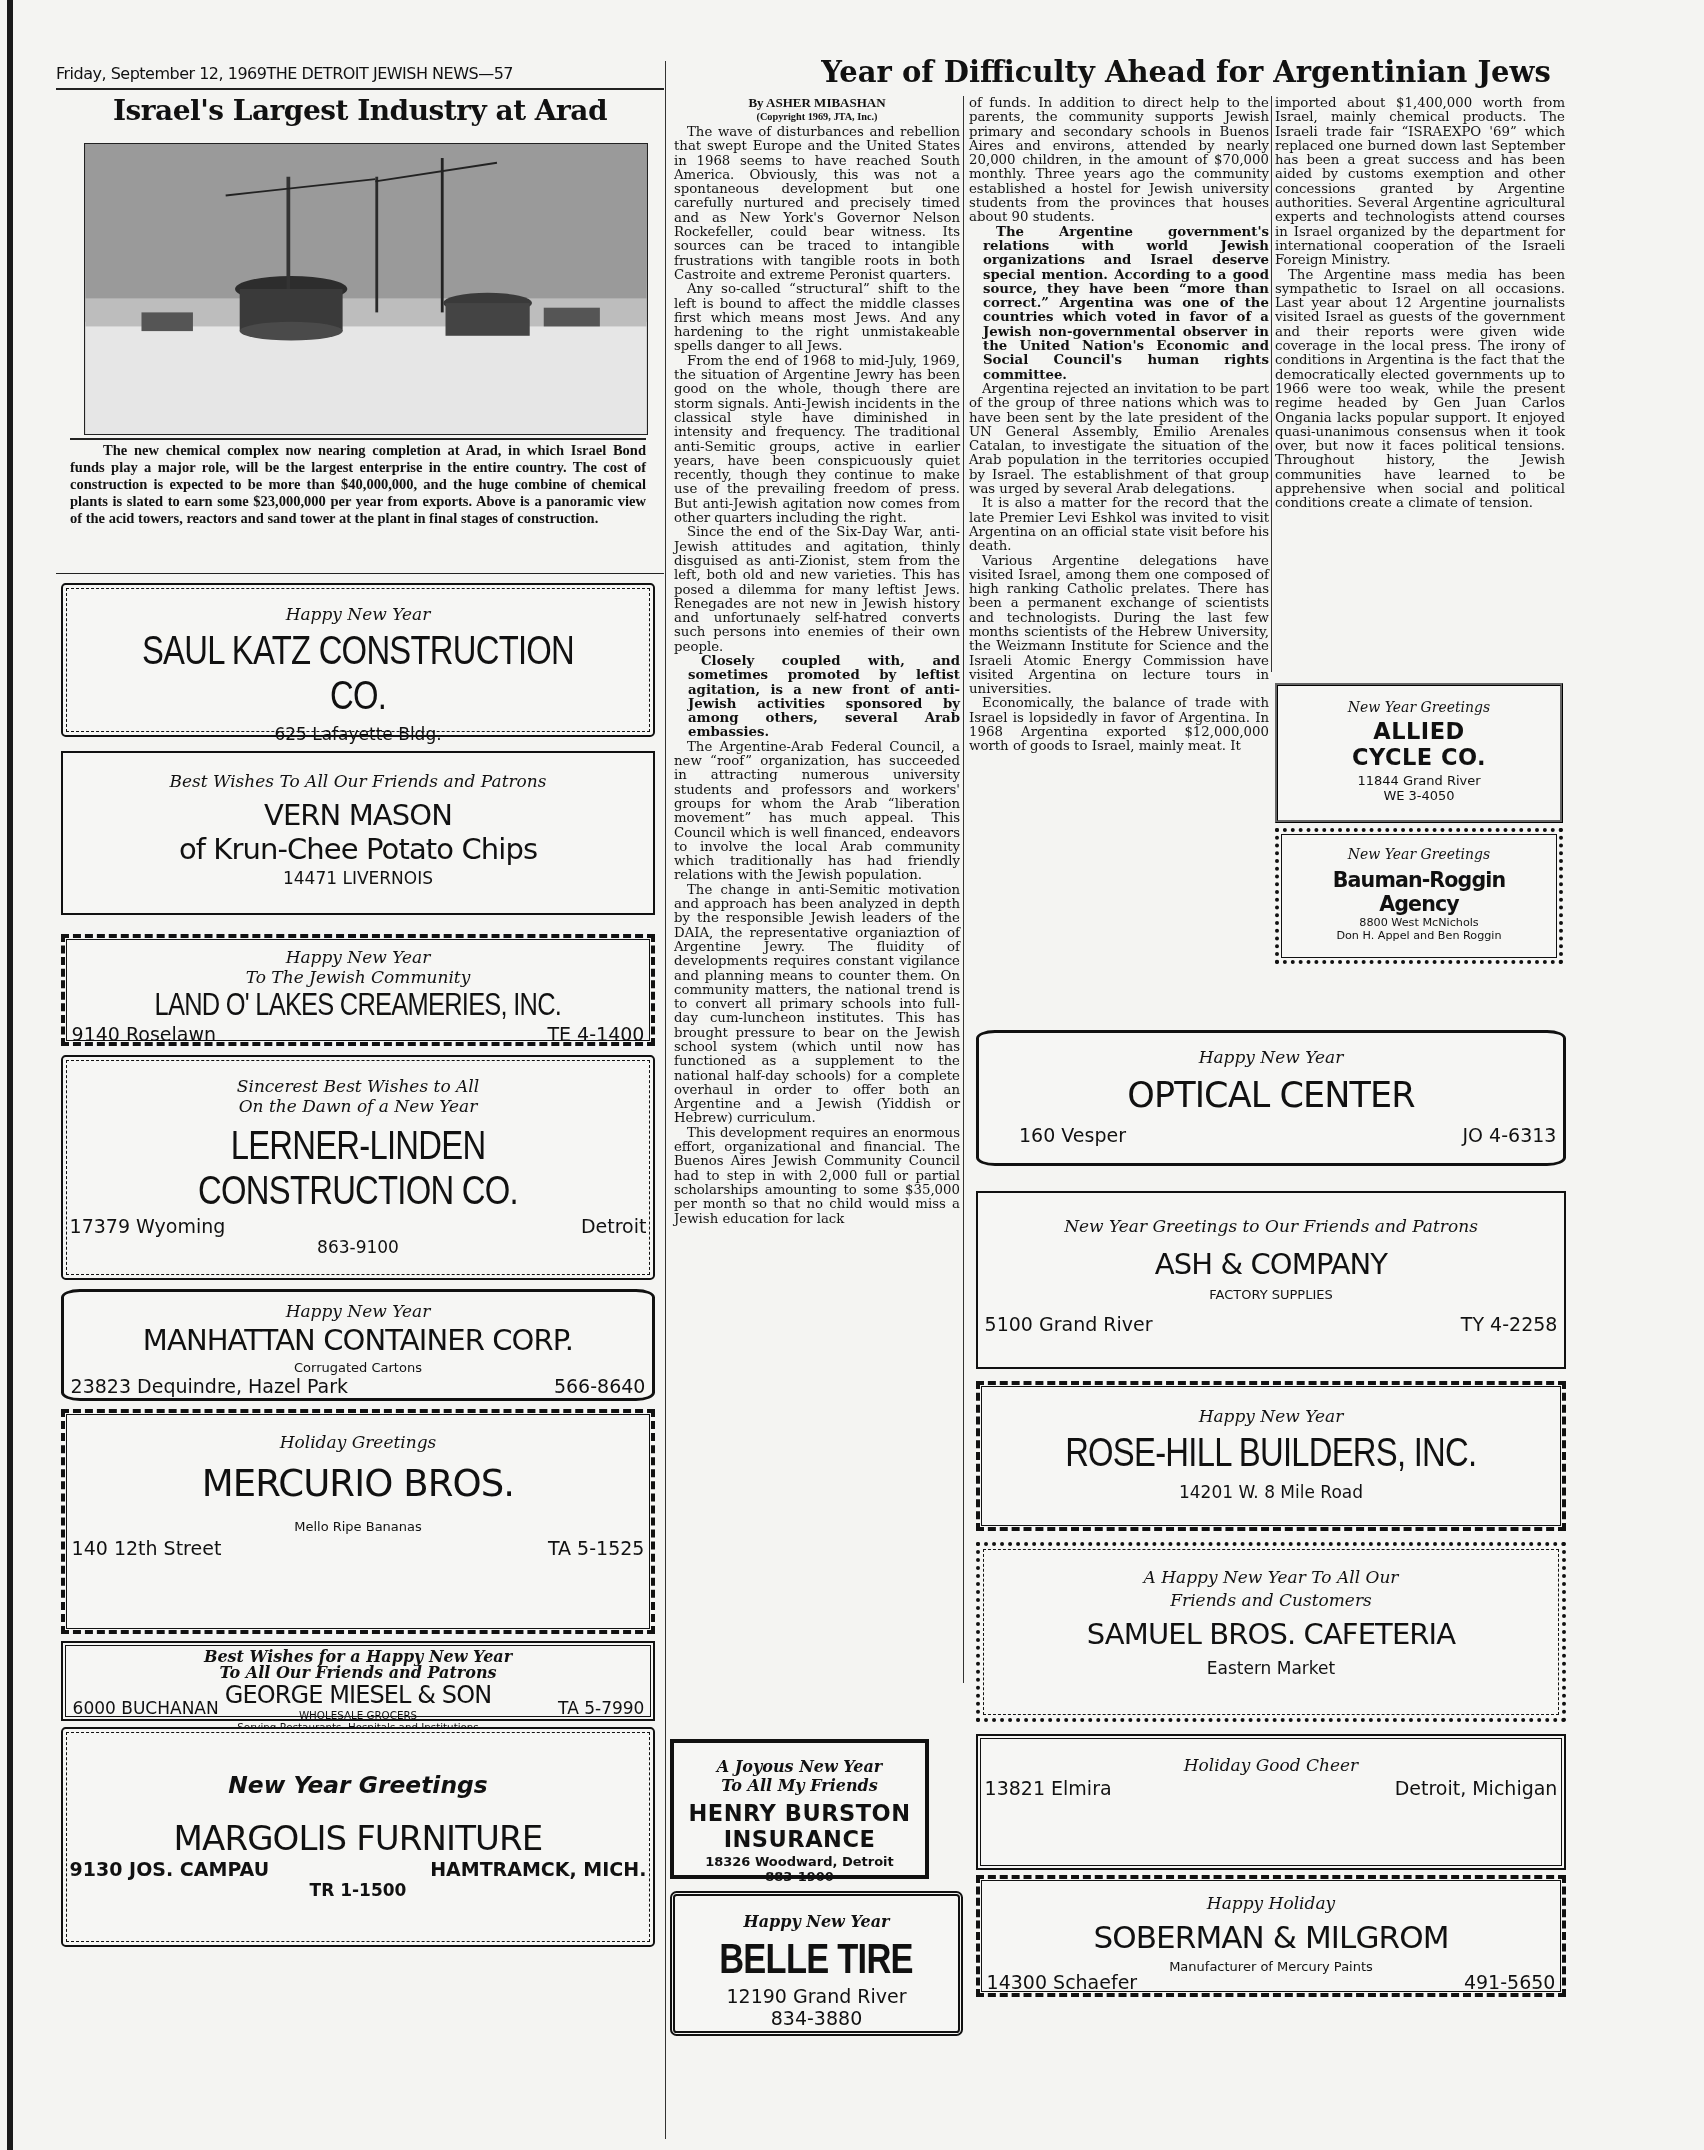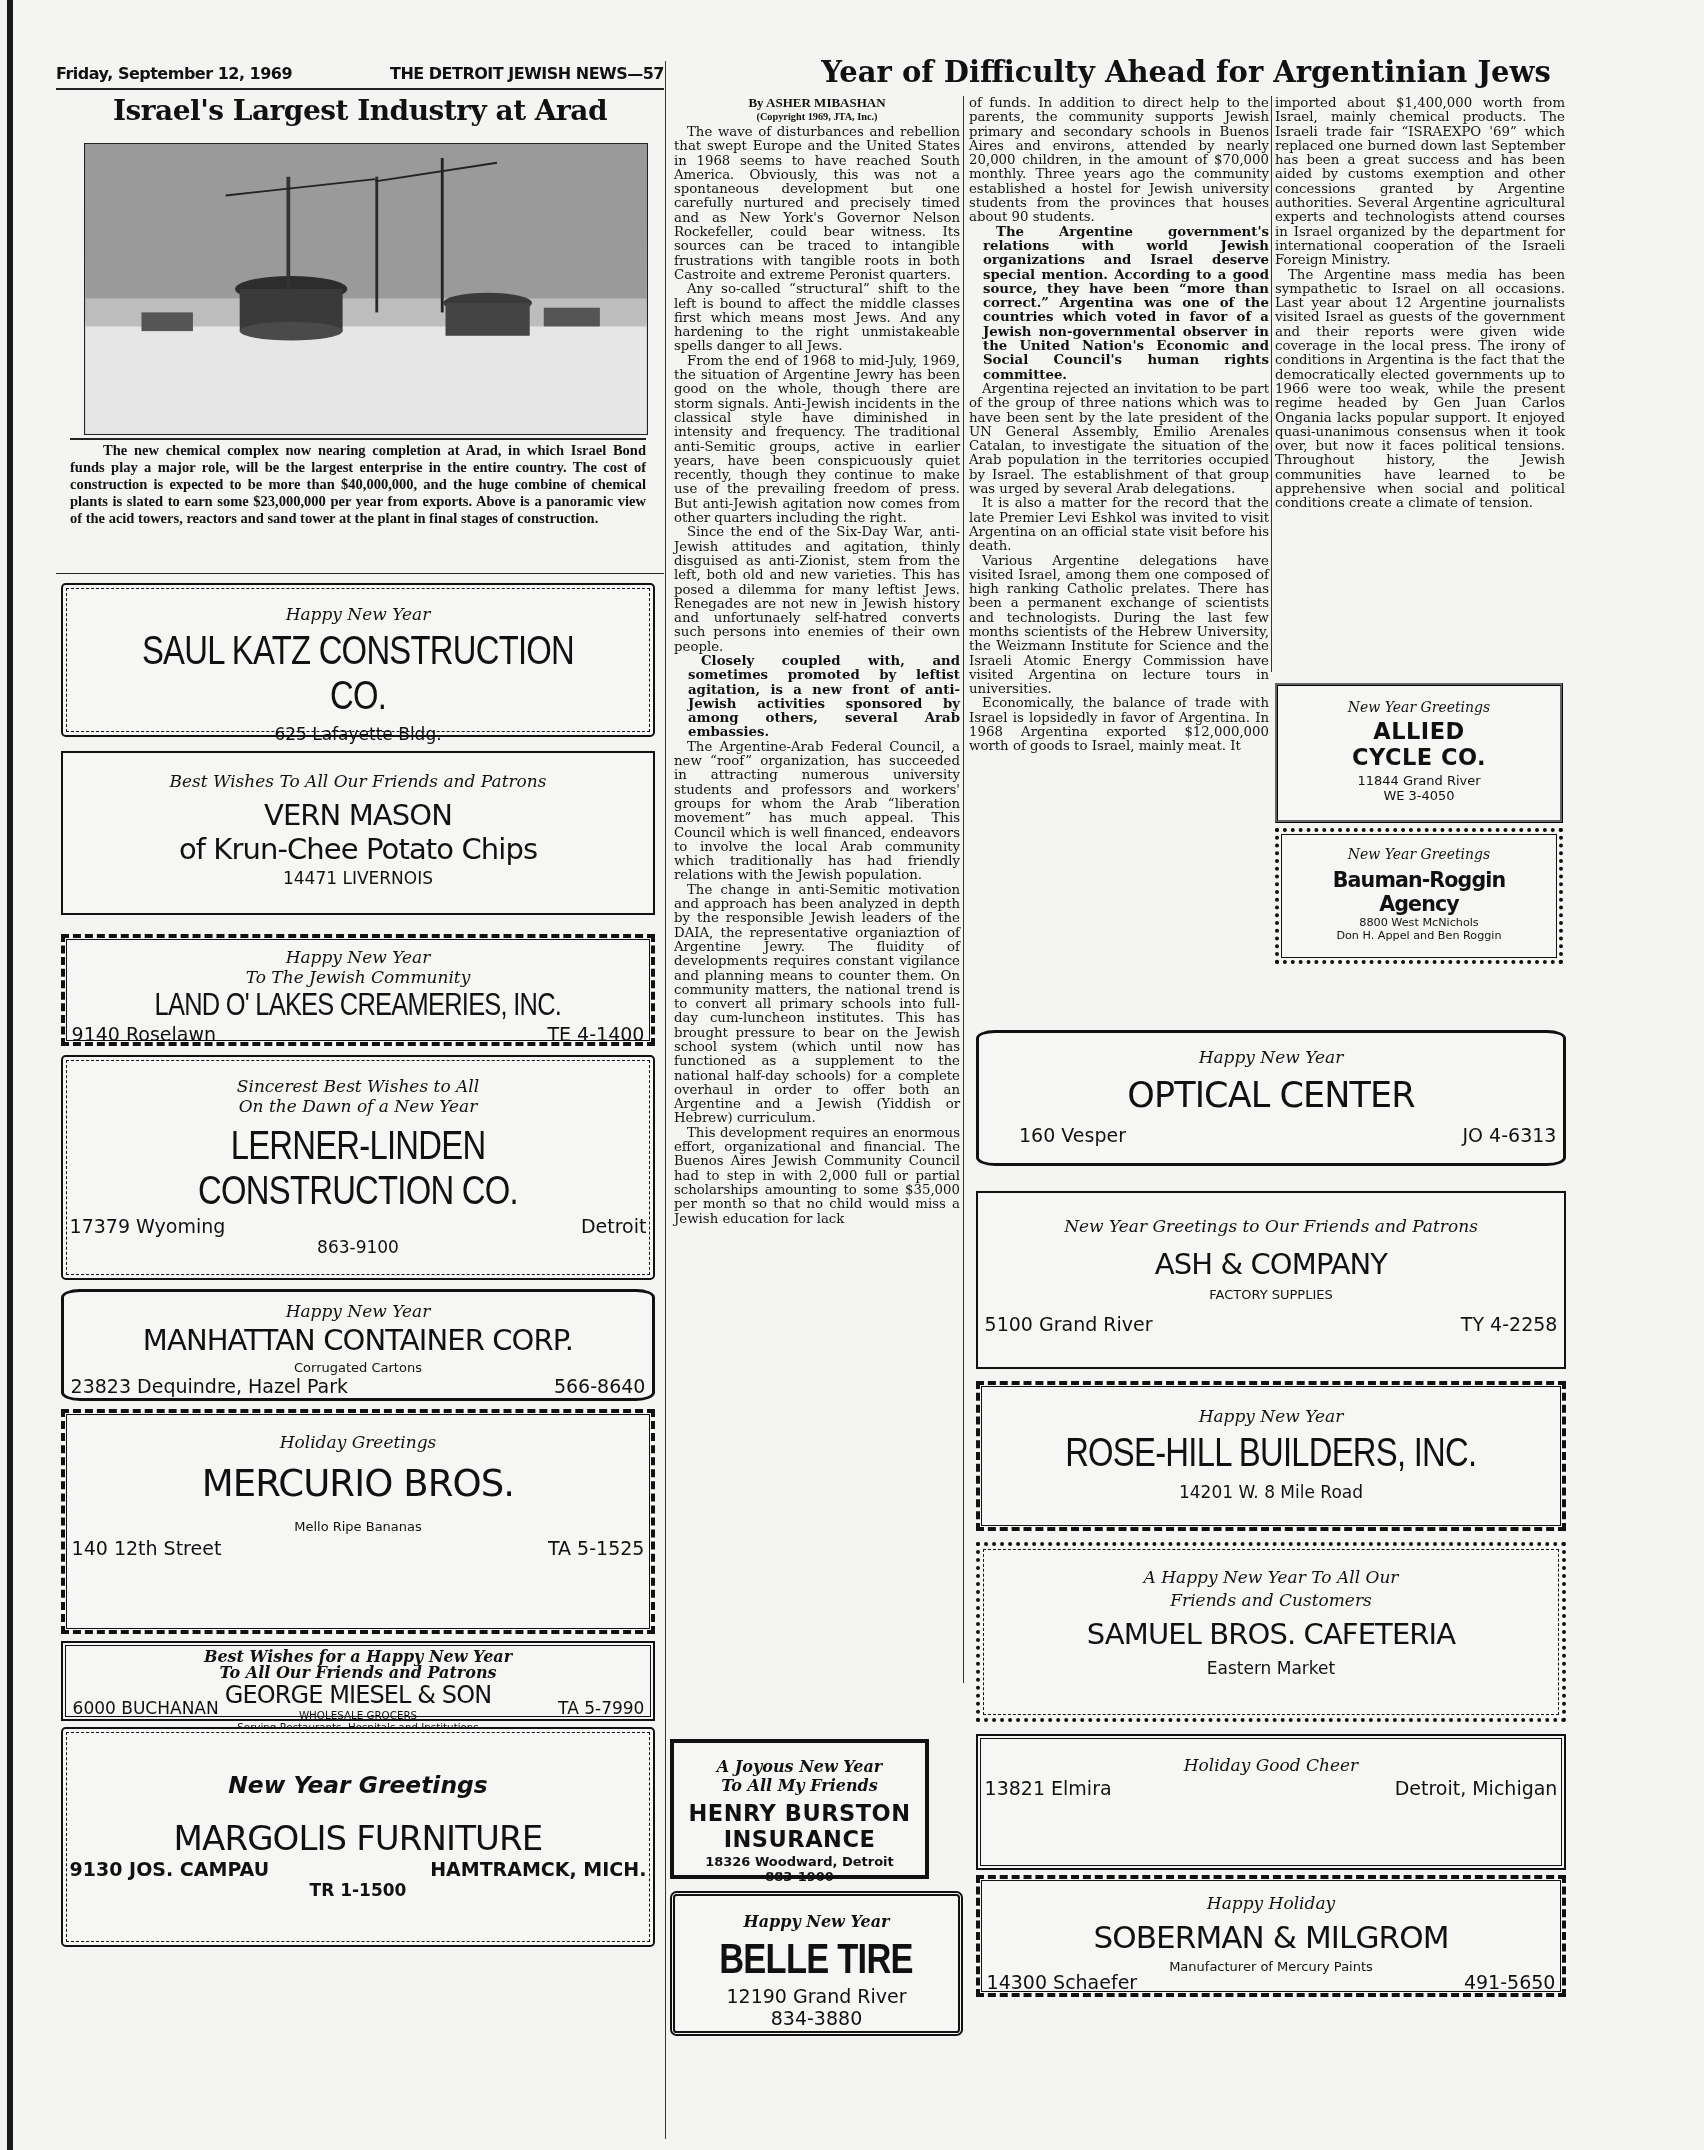--- a/index.html
+++ b/index.html
@@ -1,19 +1,19 @@
 <!DOCTYPE html>
 <html style="font-size:7.5px"><head>
 <meta charset="utf-8">
 <style>
   html,body{margin:0;padding:0;background:#f4f4f2;}
   body{width:1705px;height:2151px;position:relative;overflow:hidden;color:#111;font-family:"DejaVu Serif",serif;}
   .edge{position:absolute;left:6.6px;top:0;width:6.6px;height:2151px;background:#1a1a1a;}
   .abs{position:absolute;}
-  .masthead{left:56px;top:59px;width:608px;height:28px;font-family:"DejaVu Sans",sans-serif;font-weight:bold;font-size:16px;display:flex;justify-content:space-between;align-items:center;letter-spacing:-0.5px;gap:45px;}
+  .masthead{left:56px;top:59px;width:608px;height:28px;font-family:"DejaVu Sans",sans-serif;font-weight:normal;font-size:16px;display:flex;justify-content:flex-start;align-items:center;letter-spacing:-0.5px;}
   .rule{position:absolute;background:#222;}
   .headline-left{left:56px;top:94px;width:608px;text-align:center;font-family:"DejaVu Serif",serif;font-weight:bold;font-size:28px;letter-spacing:-0.5px;}
   .photo{left:84px;top:143px;width:562px;height:290px;border:1.4px solid #222;overflow:hidden;background:linear-gradient(180deg,#8d8d8d 0%,#a7a7a7 45%,#cfcfcf 62%,#e8e8e8 100%);}
   .caption{left:70px;top:442px;width:576px;font-family:"Liberation Serif",serif;font-weight:bold;font-size:14.5px;line-height:17px;text-align:justify;text-indent:33px;}
   .headline-right{left:683px;top:55px;width:1006px;text-align:center;font-weight:bold;font-size:29px;font-family:"DejaVu Serif",serif;}
   .byline{left:674px;top:96px;width:286px;text-align:center;font-weight:bold;font-size:13px;line-height:14px;font-family:"Liberation Serif",serif;}
   .col{position:absolute;font-family:"DejaVu Serif",serif;font-size:13.3px;line-height:14.3px;text-align:justify;hyphens:auto;}
   .col p{margin:0;text-indent:13px;}
   .col p.bold{font-weight:bold;margin-left:14px;}
   .col1{left:674px;top:125px;width:286px;}

